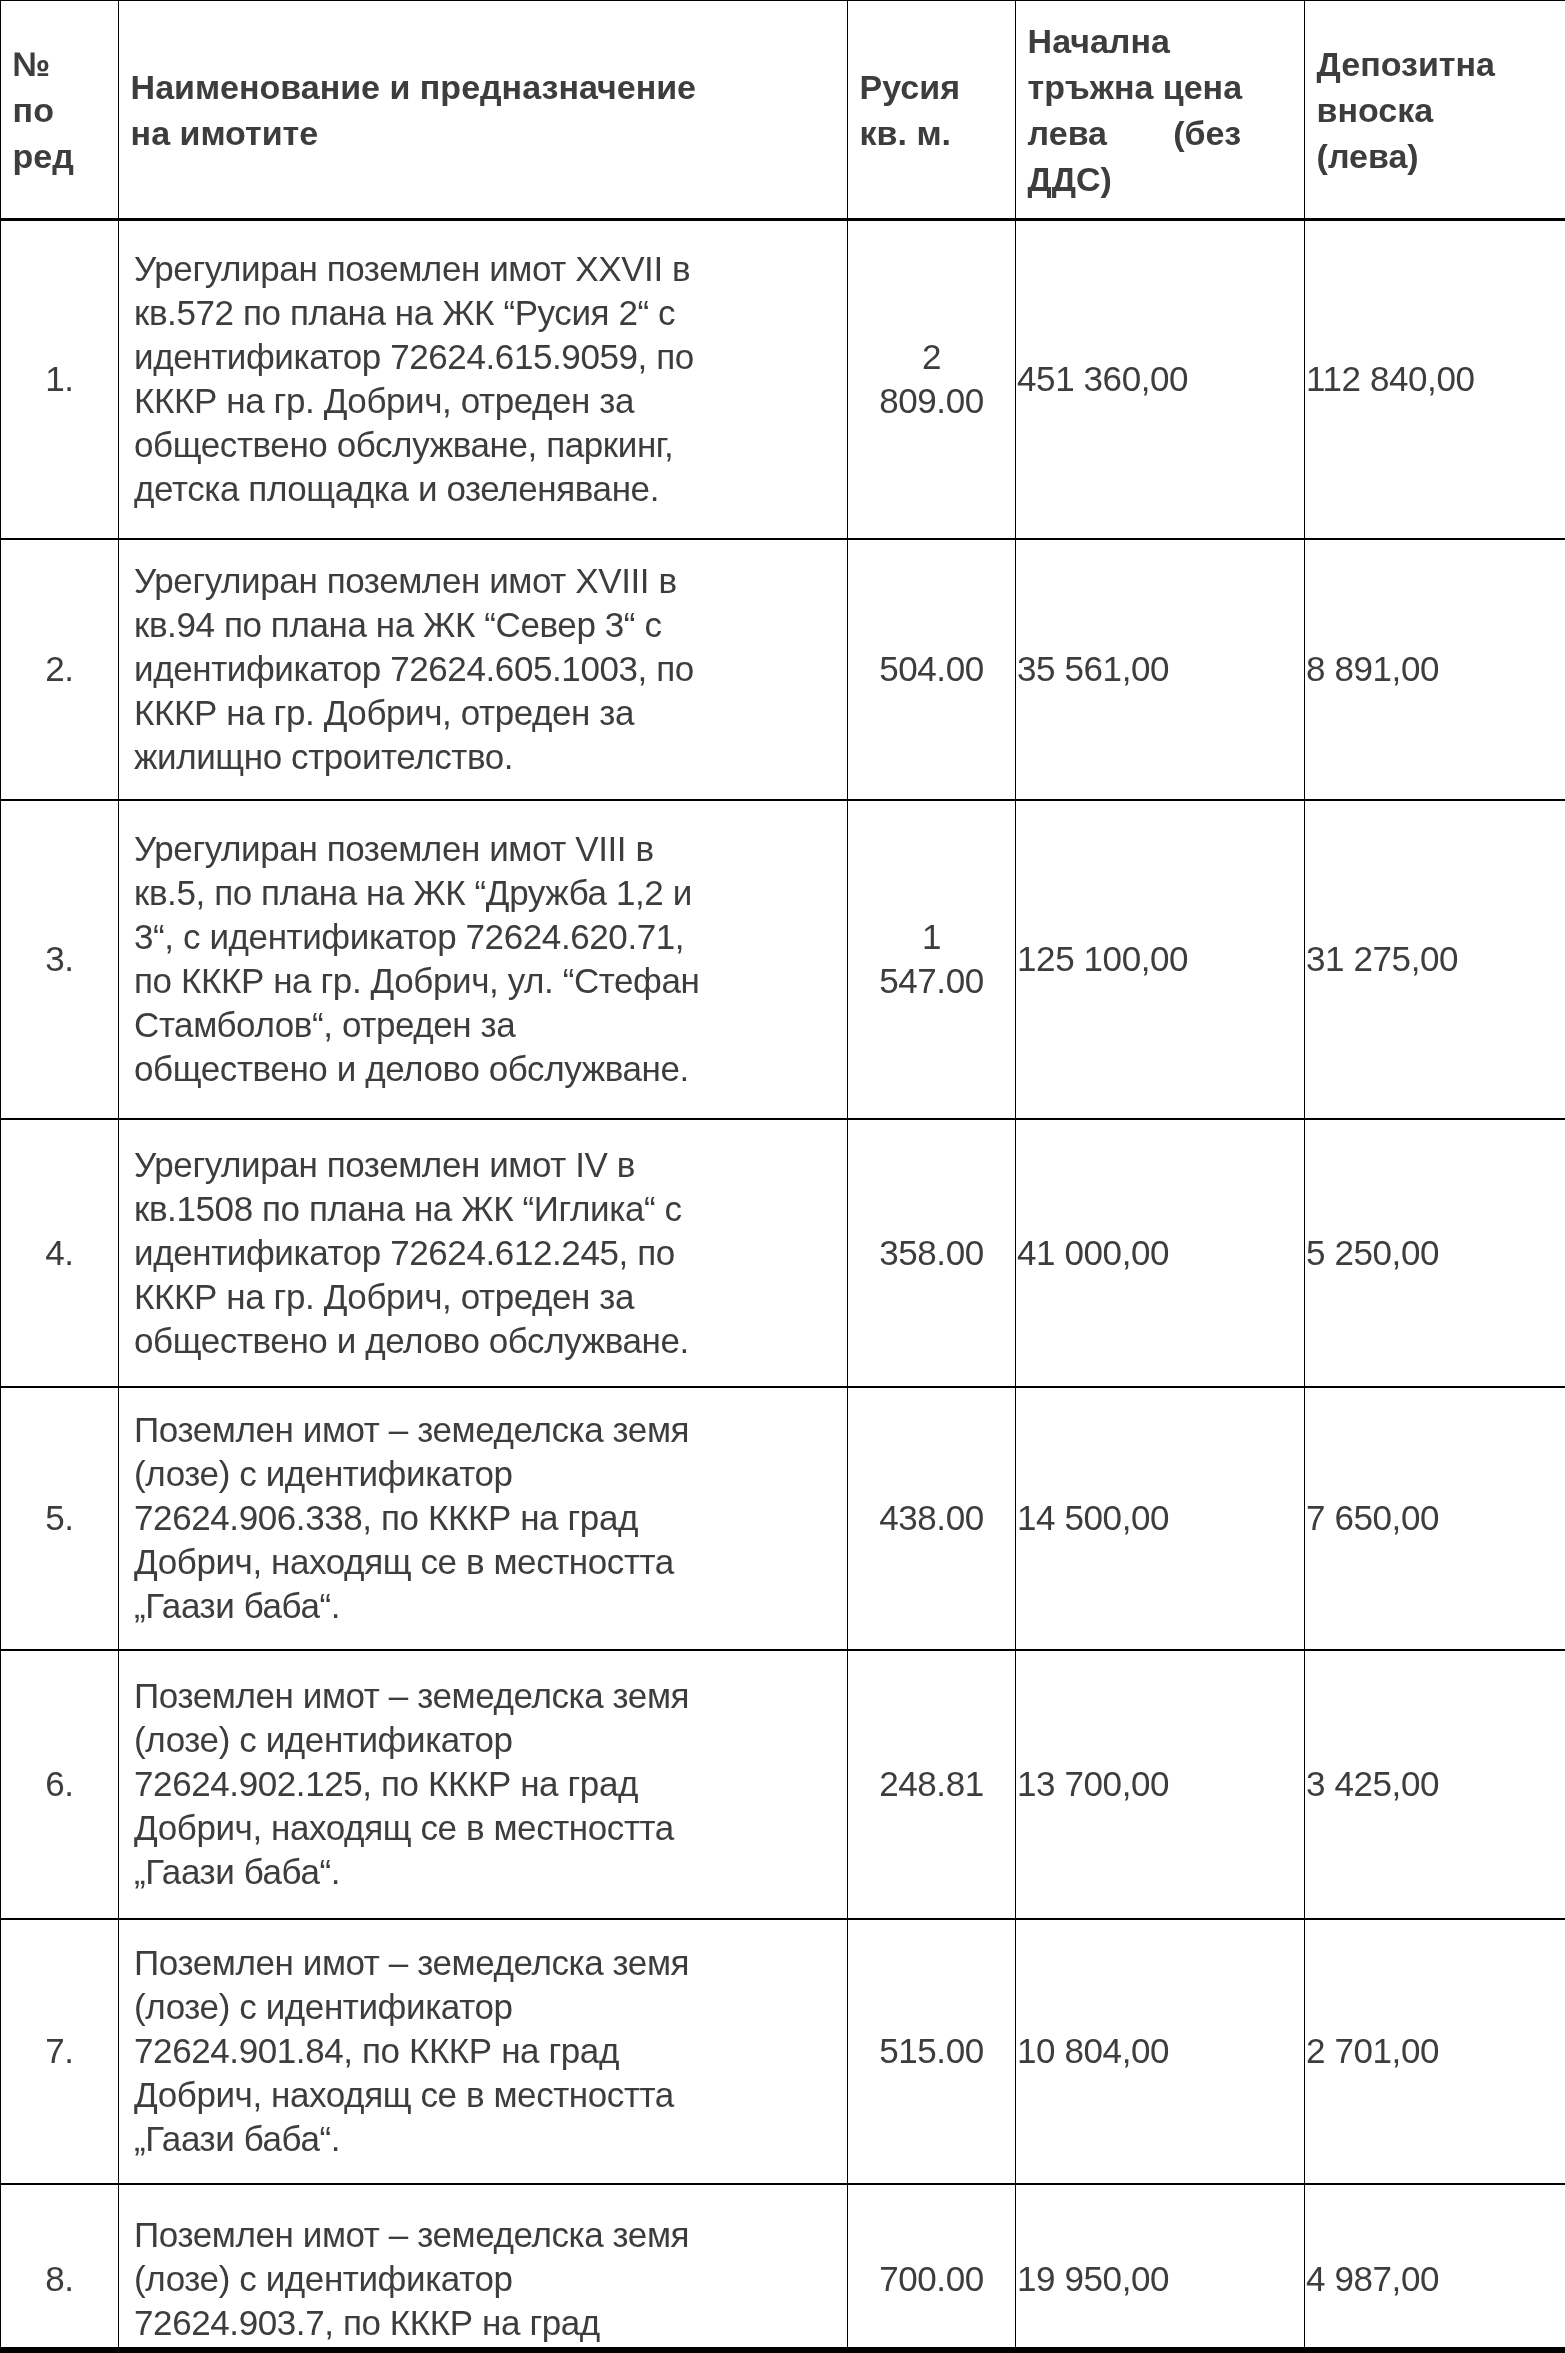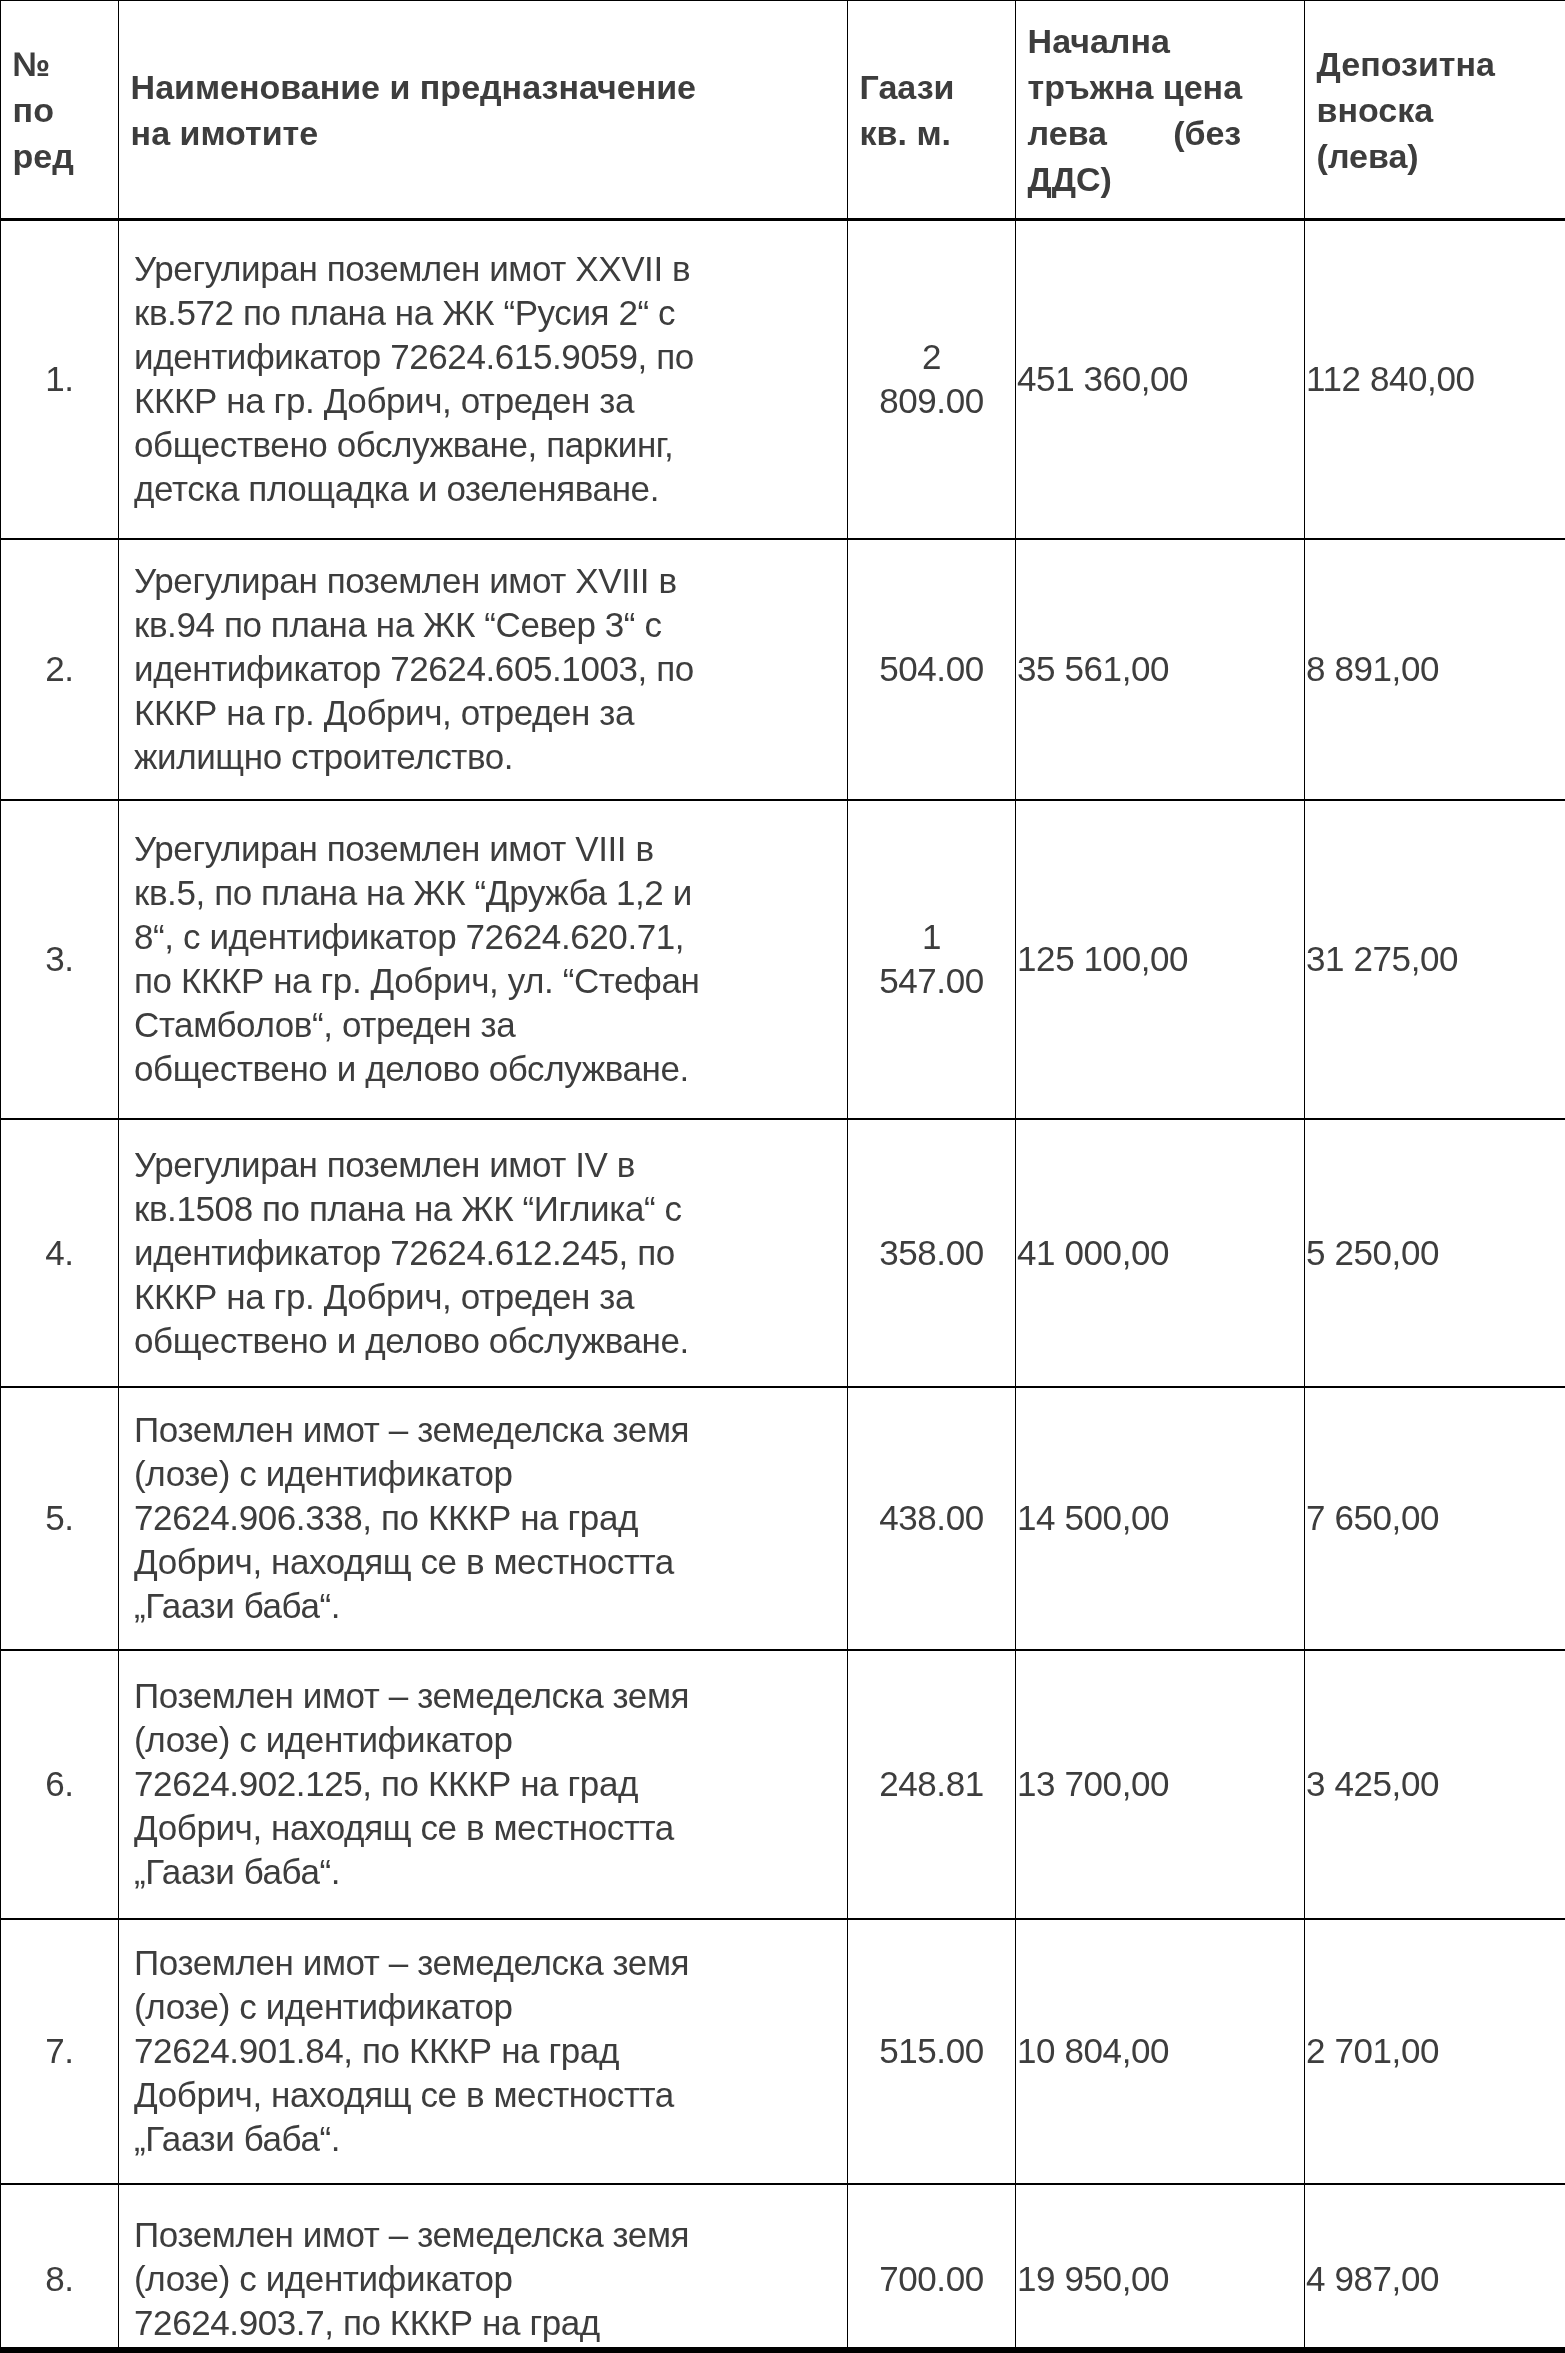--- a/index.html
+++ b/index.html
@@ -91,21 +91,21 @@
         <col class="c4">
         <col class="c5">
     </colgroup>
     <thead>
       <tr>
         <th>№
 по
 ред</th>
         <th>Наименование и предназначение
 на имотите</th>
-        <th>Гаази
+        <th>Русия
 кв. м.</th>
         <th>Начална
 тръжна цена
 лева       (без
 ДДС)</th>
         <th>Депозитна
 вноска
 (лева)</th>
       </tr>
     </thead>
@@ -131,21 +131,21 @@
 КККР на гр. Добрич, отреден за
 жилищно строителство.</td>
         <td class="c-area">504.00</td>
         <td class="c-price">35 561,00</td>
         <td class="c-deposit">8 891,00</td>
       </tr>
       <tr>
         <td class="c-num">3.</td>
         <td class="c-desc">Урегулиран поземлен имот VIII в
 кв.5, по плана на ЖК “Дружба 1,2 и
-8“, с идентификатор 72624.620.71,
+3“, с идентификатор 72624.620.71,
 по КККР на гр. Добрич, ул. “Стефан
 Стамболов“, отреден за
 обществено и делово обслужване.</td>
         <td class="c-area">1
 547.00</td>
         <td class="c-price">125 100,00</td>
         <td class="c-deposit">31 275,00</td>
       </tr>
       <tr>
         <td class="c-num">4.</td>

